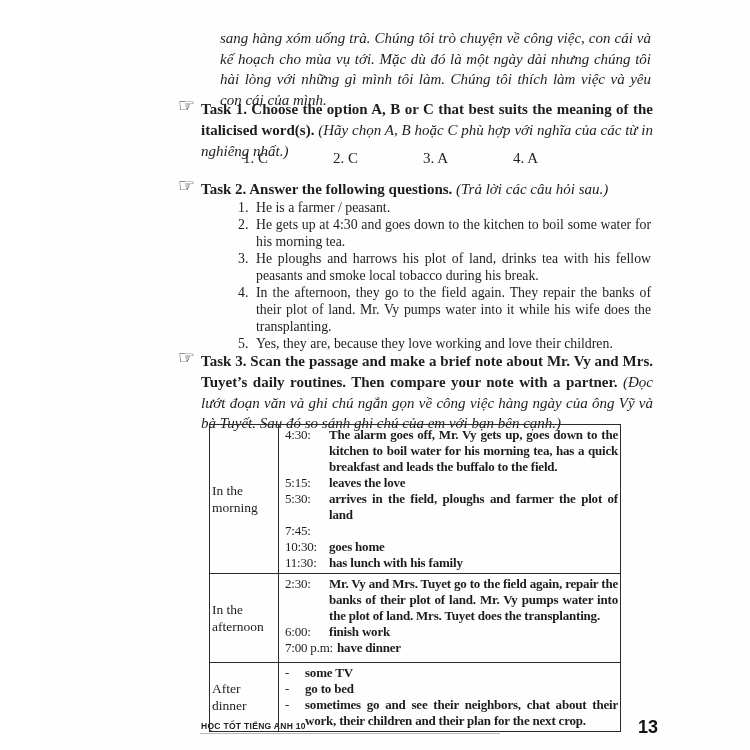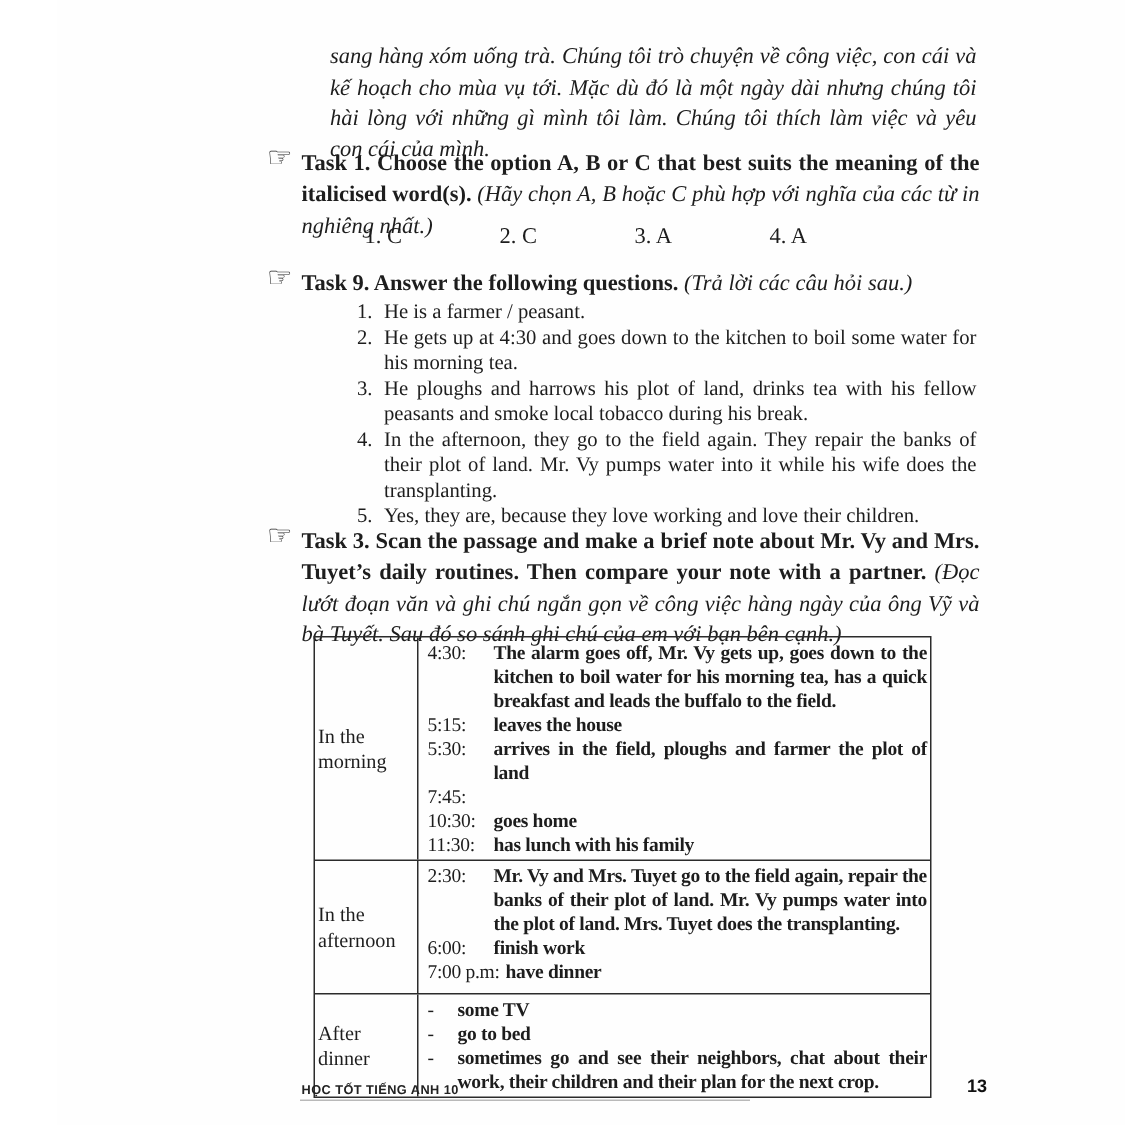--- a/index.html
+++ b/index.html
@@ -70,38 +70,38 @@
     font-family:Liberation Sans, sans-serif;
     font-size:8.5px;font-weight:bold;letter-spacing:0.3px;color:#222;
   }
   .footer-rule{
     position:absolute;left:162px;top:733px;width:300px;height:1px;
     background:#b9b9b9;
   }
   .footer-page{
     position:absolute;left:520px;top:717px;width:100px;text-align:right;
     font-family:"Liberation Sans","DejaVu Sans",sans-serif;
-    font-size:12px;font-weight:bold;color:#111;
+    font-size:18px;font-weight:bold;color:#111;
   }
 </style>
 </head>
 <body>
 
 <div class="page">
 
   <p class="intro">sang hàng xóm uống trà. Chúng tôi trò chuyện về công việc, con cái và kế hoạch cho mùa vụ tới. Mặc dù đó là một ngày dài nhưng chúng tôi hài lòng với những gì mình tôi làm. Chúng tôi thích làm việc và yêu con cái của mình.</p>
 
   <div class="task task1">
     <span class="hand">☞</span><span class="bold">Task 1. Choose the option A, B or C that best suits the meaning of the italicised word(s). </span><span class="vi">(Hãy chọn A, B hoặc C phù hợp với nghĩa của các từ in nghiêng nhất.)</span>
   </div>
 
   <div class="answers"><span>1. C</span><span>2. C</span><span>3. A</span><span>4. A</span></div>
 
   <div class="task task2">
-    <span class="hand">☞</span><span class="bold">Task 9. Answer the following questions. </span><span class="vi">(Trả lời các câu hỏi sau.)</span>
+    <span class="hand">☞</span><span class="bold">Task 2. Answer the following questions. </span><span class="vi">(Trả lời các câu hỏi sau.)</span>
   </div>
 
   <div class="qa-list">
       <div class="qa-item">
         <span class="qa-num">1.</span>
         <div class="qa-text">He is a farmer / peasant.</div>
       </div>
       <div class="qa-item">
         <span class="qa-num">2.</span>
         <div class="qa-text">He gets up at 4:30 and goes down to the kitchen to boil some water for his morning tea.</div>
@@ -127,21 +127,21 @@
   <div class="note-table">
       <div class="t-row r0">
         <div class="period-cell">In the morning</div>
         <div class="entries-cell">
           <div class="entry">
             <span class="entry-time">4:30:</span>
             <div class="entry-text">The alarm goes off, Mr. Vy gets up, goes down to the kitchen to boil water for his morning tea, has a quick breakfast and leads the buffalo to the field.</div>
           </div>
           <div class="entry">
             <span class="entry-time">5:15:</span>
-            <div class="entry-text">leaves the house</div>
+            <div class="entry-text">leaves the love</div>
           </div>
           <div class="entry">
             <span class="entry-time">5:30:</span>
             <div class="entry-text">arrives in the field, ploughs and farmer the plot of land</div>
           </div>
           <div class="entry">
             <span class="entry-time">7:45:</span>
           </div>
           <div class="entry">
             <span class="entry-time">10:30:</span>

